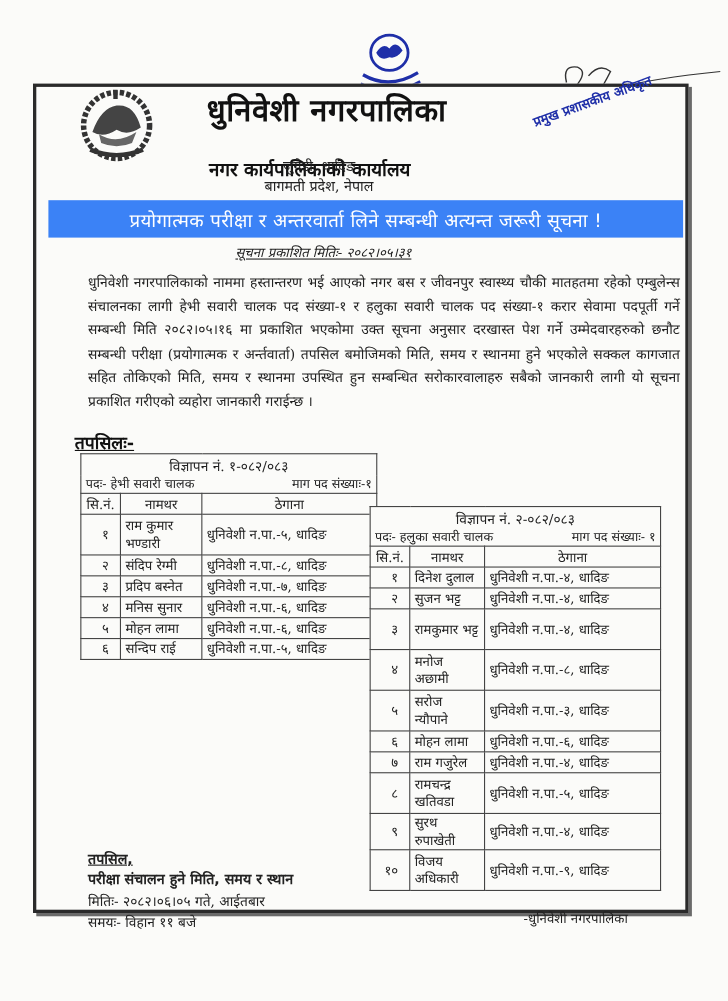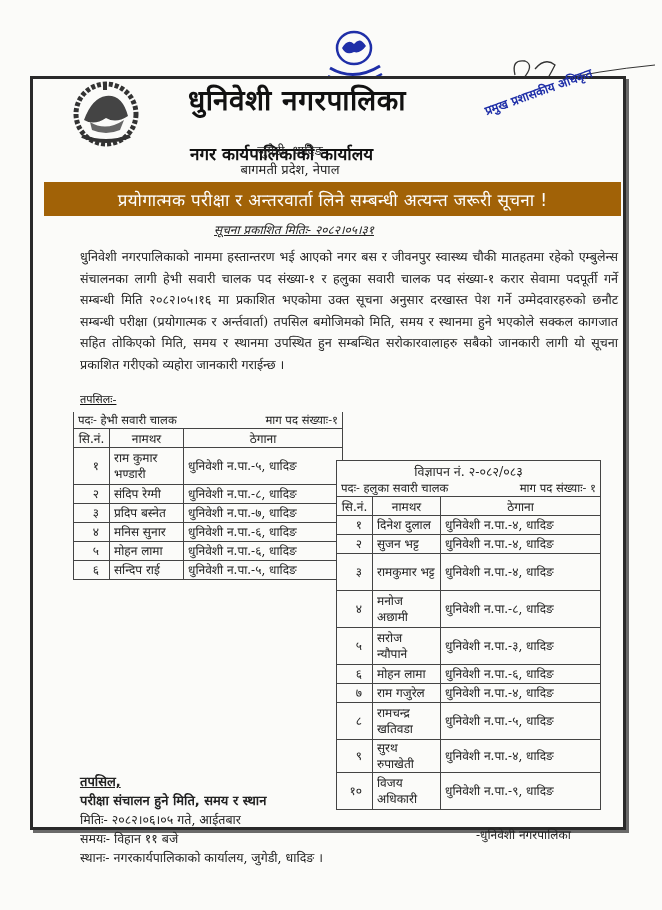--- a/index.html
+++ b/index.html
@@ -28,34 +28,34 @@
     position: absolute; left: 316px; top: 24px; width: 76px; height: 70px;
   }
   .signature { position: absolute; left: 505px; top: 55px; width: 150px; height: 60px; }
   .official-stamp {
     position: absolute; left: 488px; top: 102px; font-family: "DejaVu Sans", sans-serif;
     font-weight: bold; font-size: 12px; color: #1f2fa8; transform: rotate(-20deg); transform-origin: left bottom;
     white-space: nowrap;
   }
   .banner {
     position: absolute; left: 44px; top: 182px; width: 577px; height: 34px;
-    background: #a16207; color: #fff; font-family: "DejaVu Sans", sans-serif;
+    background: #3b82f6; color: #fff; font-family: "DejaVu Sans", sans-serif;
     font-size: 17px; display: flex; align-items: center; justify-content: center; letter-spacing: 0.3px;
   }
   .pub-date {
     position: absolute; left: 0; width: 588px; top: 221px; text-align: center;
     font-size: 12px; font-style: italic; text-decoration: underline; color: #222;
   }
   .body-text {
     position: absolute; left: 80px; top: 246px; width: 538px; font-size: 12.6px;
     line-height: 21.5px; text-align: justify; color: #222;
   }
   .tapasil-head {
-    position: absolute; left: 80px; top: 391px; font-family: "DejaVu Sans", sans-serif;
-    font-weight: normal; font-size: 11px; text-decoration: underline; color: #111;
+    position: absolute; left: 68px; top: 391px; font-family: "DejaVu Sans", sans-serif;
+    font-weight: bold; font-size: 16px; text-decoration: underline; color: #111;
   }
   table.list {
     position: absolute; border-collapse: collapse; font-size: 12px; color: #222;
     background: #fbfbf9;
   }
   table.list td, table.list th {
     border: 1px solid #444; padding: 0 4px; font-weight: normal;
   }
   table.list .cap1 { text-align: center; font-size: 12.5px; border-bottom: none; padding-top: 2px; }
   table.list .cap2 { border-top: none; font-size: 11.5px; padding-bottom: 1px; }
@@ -117,20 +117,23 @@
 
 <div class="tapasil-head">तपसिलः-</div>
 
 <table class="list" id="t1">
   <colgroup>
       <col class="c1">
       <col class="c2">
       <col>
     </colgroup>
   <tbody>
+      <tr>
+        <td colspan="3" class="cap1">विज्ञापन नं. १-०८२/०८३</td>
+      </tr>
   <tr>
         <td colspan="3" class="cap2">
     <span class="post">पदः- हेभी सवारी चालक</span>
     <span class="demand">माग पद संख्याः-१</span>
   </td>
       </tr>
   <tr>
     <th>सि.नं.</th>
     <th>नामथर</th>
     <th>ठेगाना</th>
@@ -244,16 +247,15 @@
         <td style="height: 36px; line-height: 16px;">धुनिवेशी न.पा.-९, धादिङ</td>
       </tr>
     </tbody>
 </table>
 
 <div class="footer">
   <div class="ftitle u">तपसिल,</div>
   <div class="ftitle">परीक्षा संचालन हुने मिति, समय र स्थान</div>
   <div>मितिः- २०८२।०६।०५ गते, आईतबार</div>
   <div>समयः- विहान ११ बजे</div>
-  <div>स्थानः- नगरकार्यपालिकाको कार्यालय, जुगेडी, धादिङ ।</div>
 </div>
 
 <div class="sign-off">-धुनिवेशी नगरपालिका</div>
 
 </body></html>

